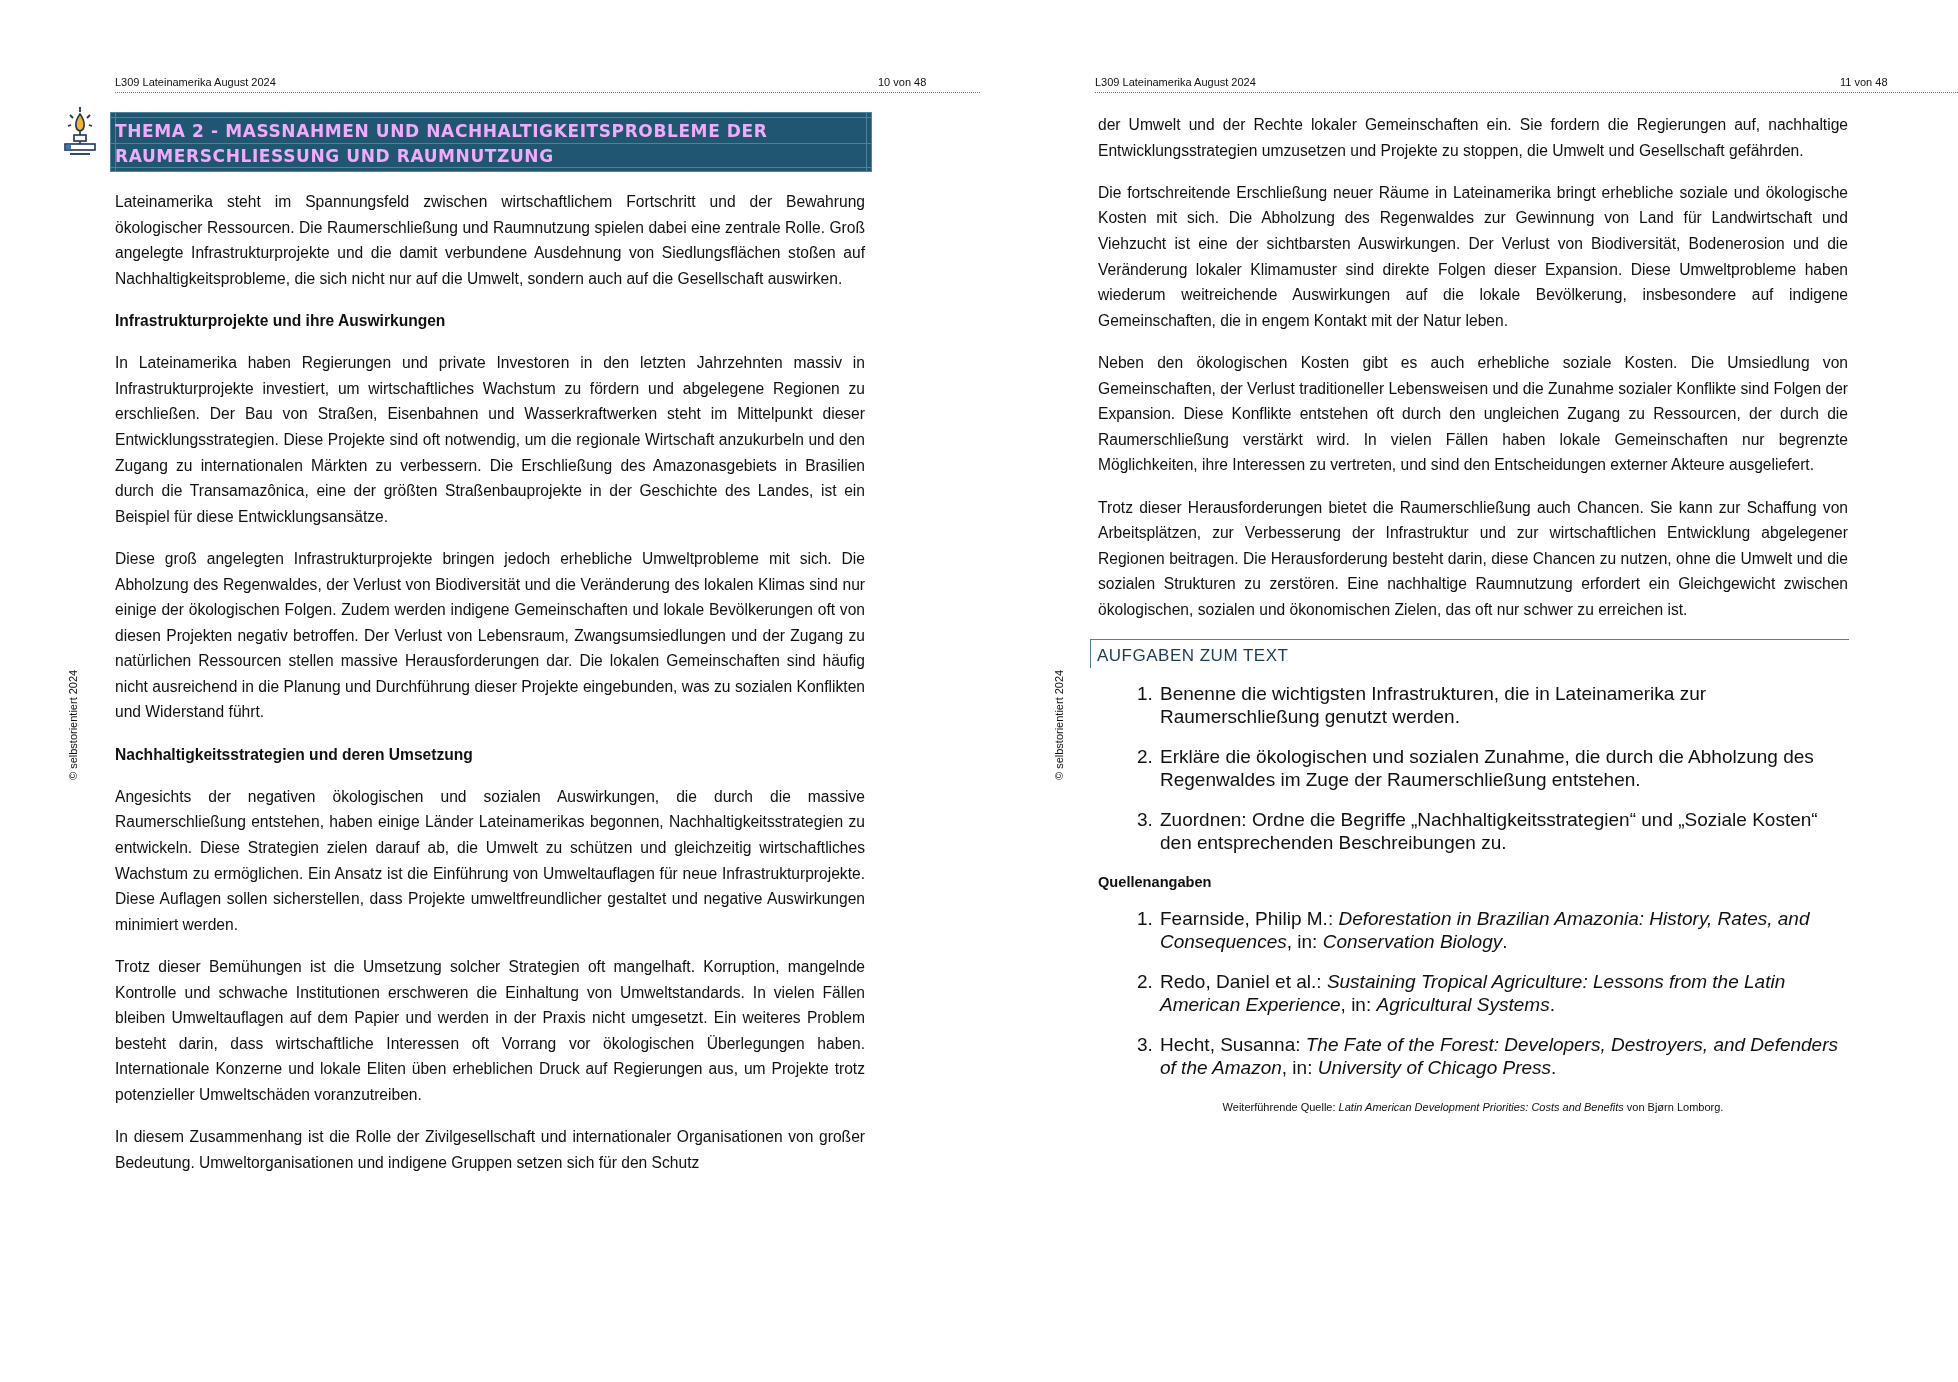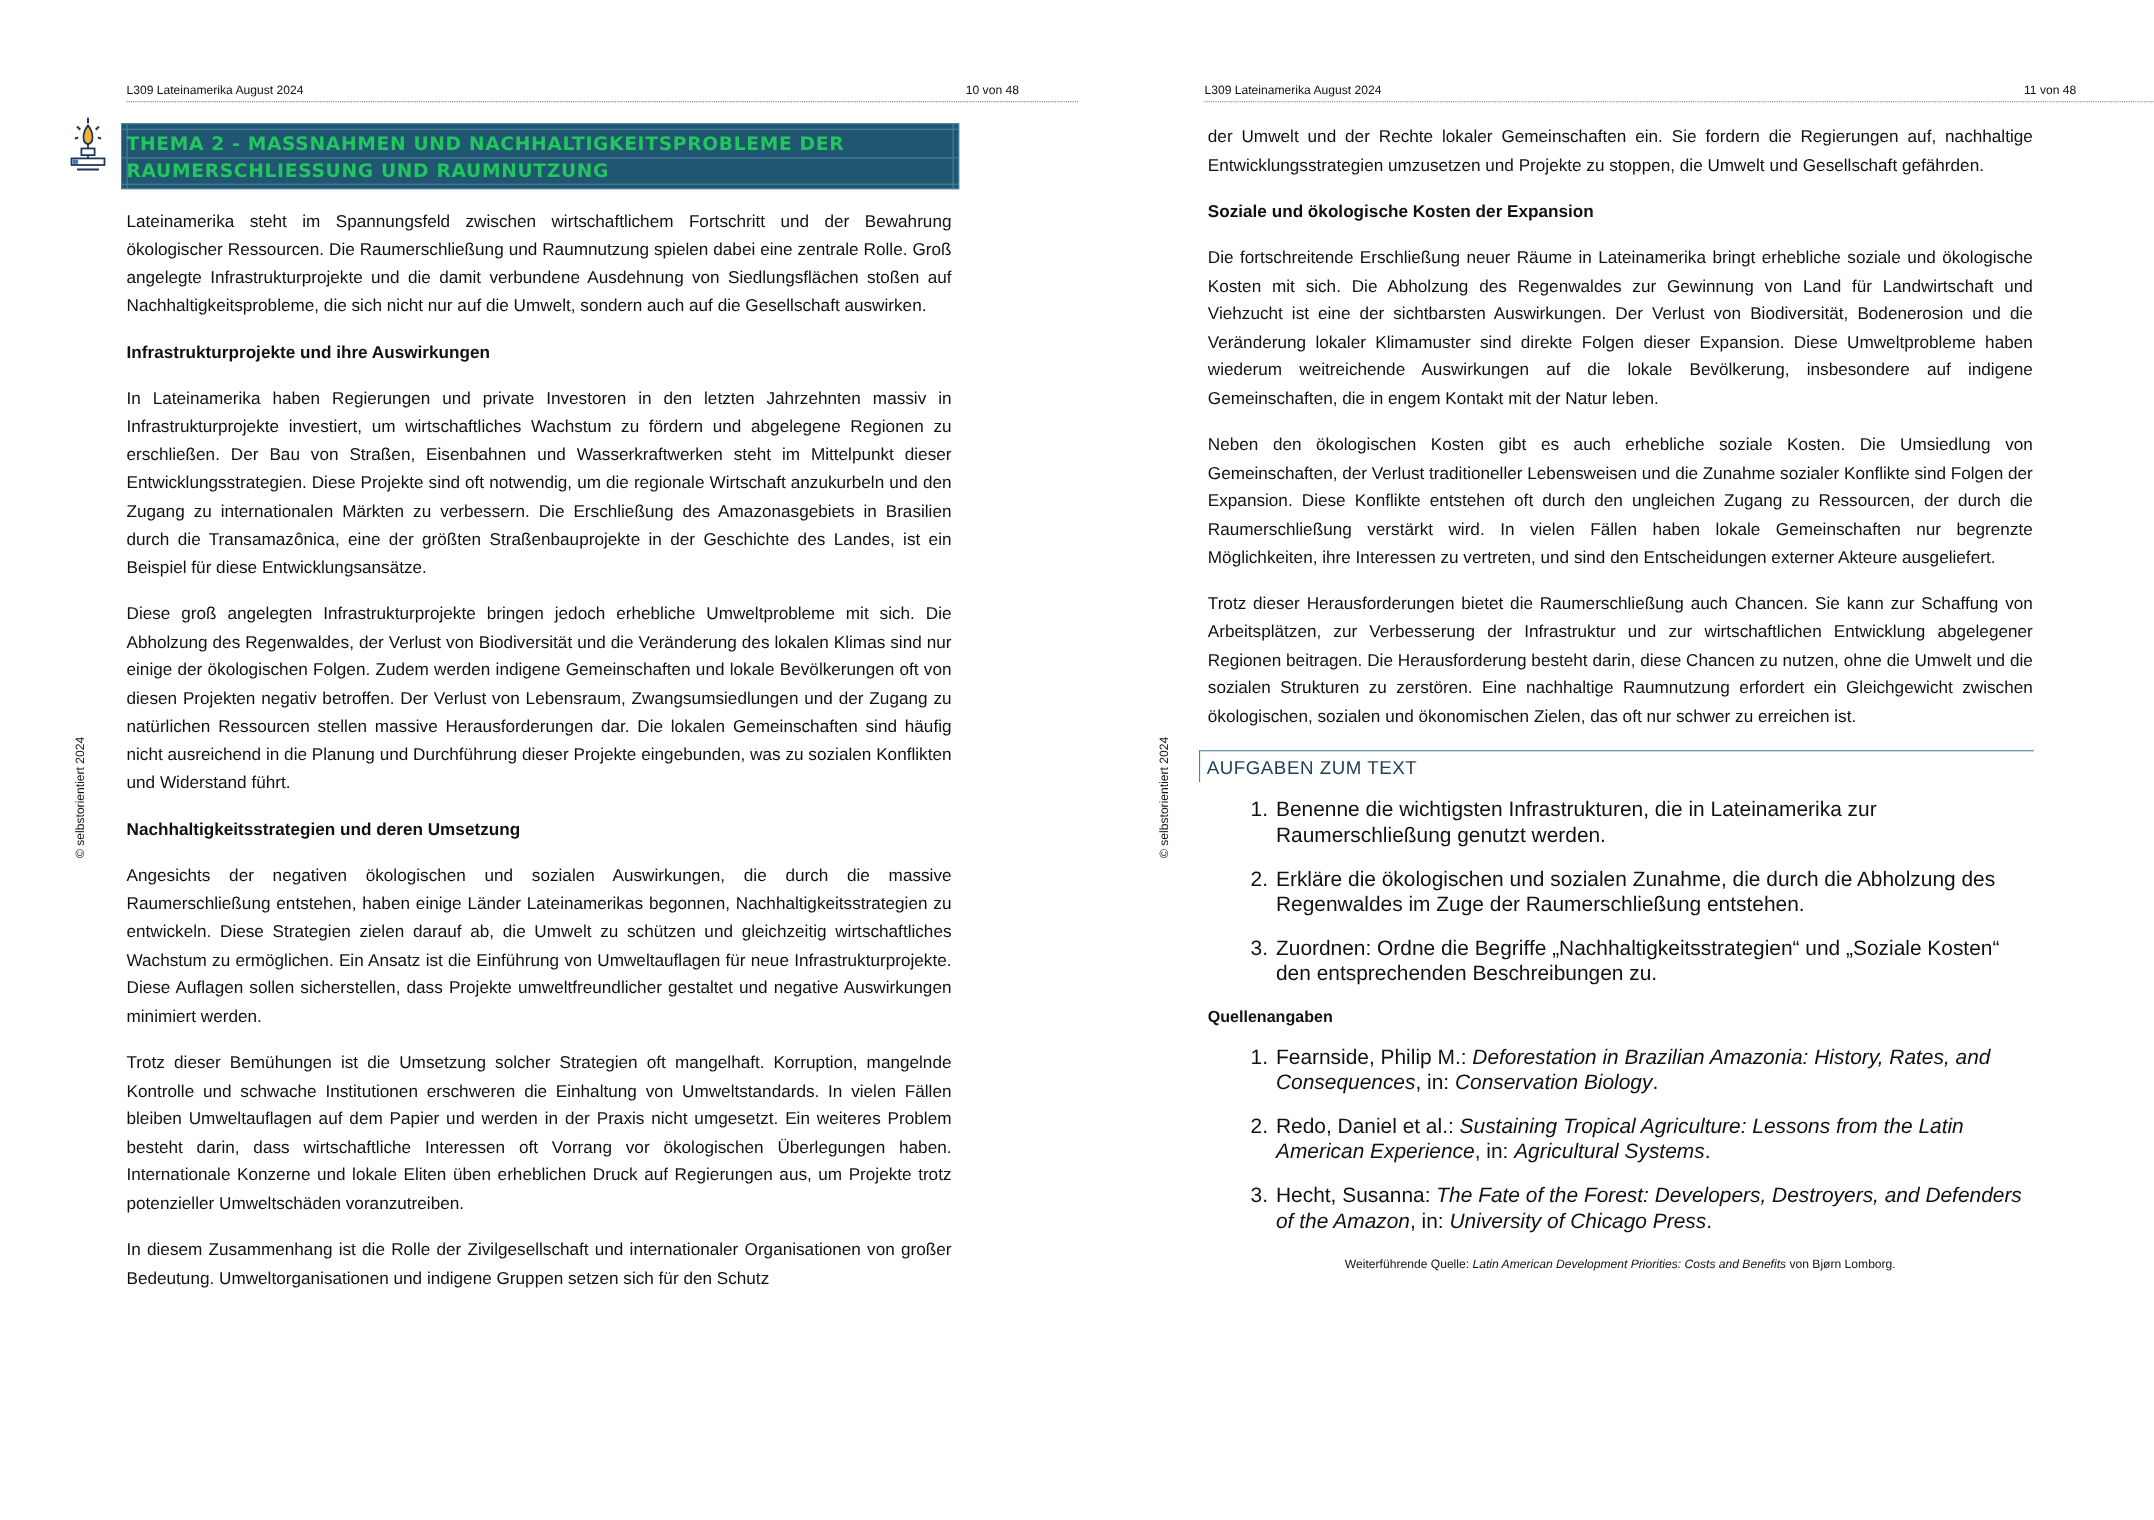--- a/index.html
+++ b/index.html
@@ -34,21 +34,21 @@
   .theme-icon { position: absolute; left: 62px; top: 106px; width: 36px; height: 52px; }
 
   .title-box {
     position: absolute; left: 110px; top: 112px; width: 762px; height: 60px;
     background: #20566f; border: 1px solid #4f84a0; box-sizing: border-box;
   }
   .title-box .rule { position: absolute; left: 0; right: 0; height: 1px; background: #4b82a0; }
   .title-box .vrule { position: absolute; top: 0; bottom: 0; width: 1px; background: #4b82a0; }
   .title-box .title-text {
     position: absolute; left: 4px; top: 6px; width: 740px;
-    color: #22c55e; font-weight: bold; font-size: 17px; letter-spacing: 0.6px;
+    color: #f0abfc; font-weight: bold; font-size: 17px; letter-spacing: 0.6px;
     line-height: 25px; text-transform: uppercase;
     font-family: "DejaVu Sans", sans-serif;
   }
 
   .body-col {
     position: absolute; font-size: 15.6px; line-height: 25.6px; text-align: justify;
   }
   .page.left .body-col { left: 115px; width: 750px; top: 189px; }
   .page.right .body-col { left: 118px; width: 750px; top: 112px; }
   .body-col p { margin: 0 0 16.6px 0; }
@@ -116,21 +116,20 @@
 <div class="page right">
   <div class="running-header">
     <span class="hdr-title">L309 Lateinamerika August 2024</span>
     <span class="hdr-page">11 von 48</span>
   </div>
 
   <div class="copyright">© selbstorientiert 2024</div>
 
   <div class="body-col">
     <p>der Umwelt und der Rechte lokaler Gemeinschaften ein. Sie fordern die Regierungen auf, nachhaltige Entwicklungsstrategien umzusetzen und Projekte zu stoppen, die Umwelt und Gesellschaft gefährden.</p>
-    <h3>Soziale und ökologische Kosten der Expansion</h3>
     <p>Die fortschreitende Erschließung neuer Räume in Lateinamerika bringt erhebliche soziale und ökologische Kosten mit sich. Die Abholzung des Regenwaldes zur Gewinnung von Land für Landwirtschaft und Viehzucht ist eine der sichtbarsten Auswirkungen. Der Verlust von Biodiversität, Bodenerosion und die Veränderung lokaler Klimamuster sind direkte Folgen dieser Expansion. Diese Umweltprobleme haben wiederum weitreichende Auswirkungen auf die lokale Bevölkerung, insbesondere auf indigene Gemeinschaften, die in engem Kontakt mit der Natur leben.</p>
     <p>Neben den ökologischen Kosten gibt es auch erhebliche soziale Kosten. Die Umsiedlung von Gemeinschaften, der Verlust traditioneller Lebensweisen und die Zunahme sozialer Konflikte sind Folgen der Expansion. Diese Konflikte entstehen oft durch den ungleichen Zugang zu Ressourcen, der durch die Raumerschließung verstärkt wird. In vielen Fällen haben lokale Gemeinschaften nur begrenzte Möglichkeiten, ihre Interessen zu vertreten, und sind den Entscheidungen externer Akteure ausgeliefert.</p>
     <p>Trotz dieser Herausforderungen bietet die Raumerschließung auch Chancen. Sie kann zur Schaffung von Arbeitsplätzen, zur Verbesserung der Infrastruktur und zur wirtschaftlichen Entwicklung abgelegener Regionen beitragen. Die Herausforderung besteht darin, diese Chancen zu nutzen, ohne die Umwelt und die sozialen Strukturen zu zerstören. Eine nachhaltige Raumnutzung erfordert ein Gleichgewicht zwischen ökologischen, sozialen und ökonomischen Zielen, das oft nur schwer zu erreichen ist.</p>
 
     <div class="aufgaben-heading">
       <span style="text-transform:uppercase;">Aufgaben zum Text</span>
     </div>
     <ol class="tasks">
       <li>Benenne die wichtigsten Infrastrukturen, die in Lateinamerika zur Raumerschließung genutzt werden.</li>
       <li>Erkläre die ökologischen und sozialen Zunahme, die durch die Abholzung des Regenwaldes im Zuge der Raumerschließung entstehen.</li>

